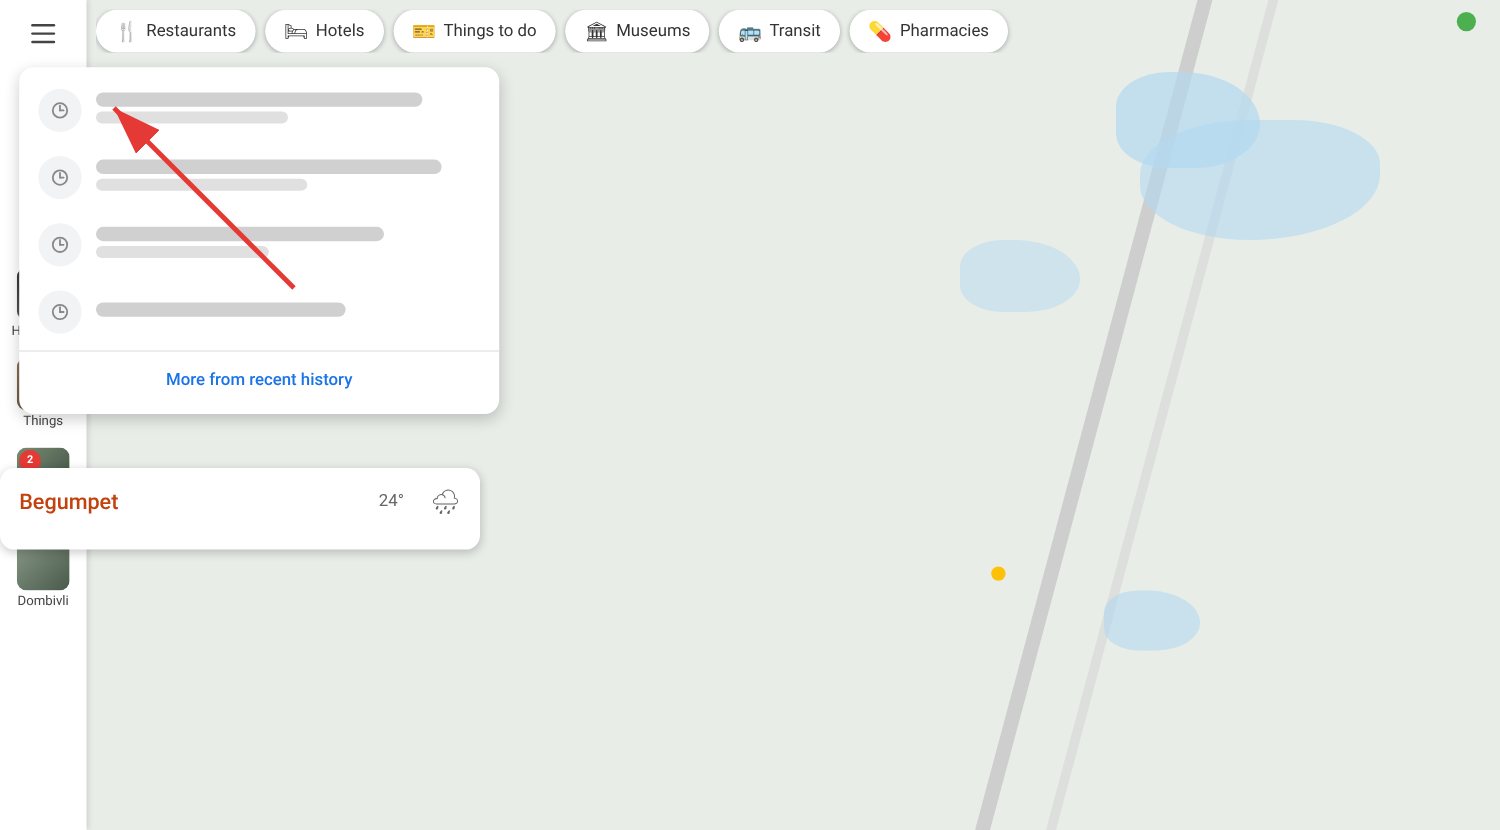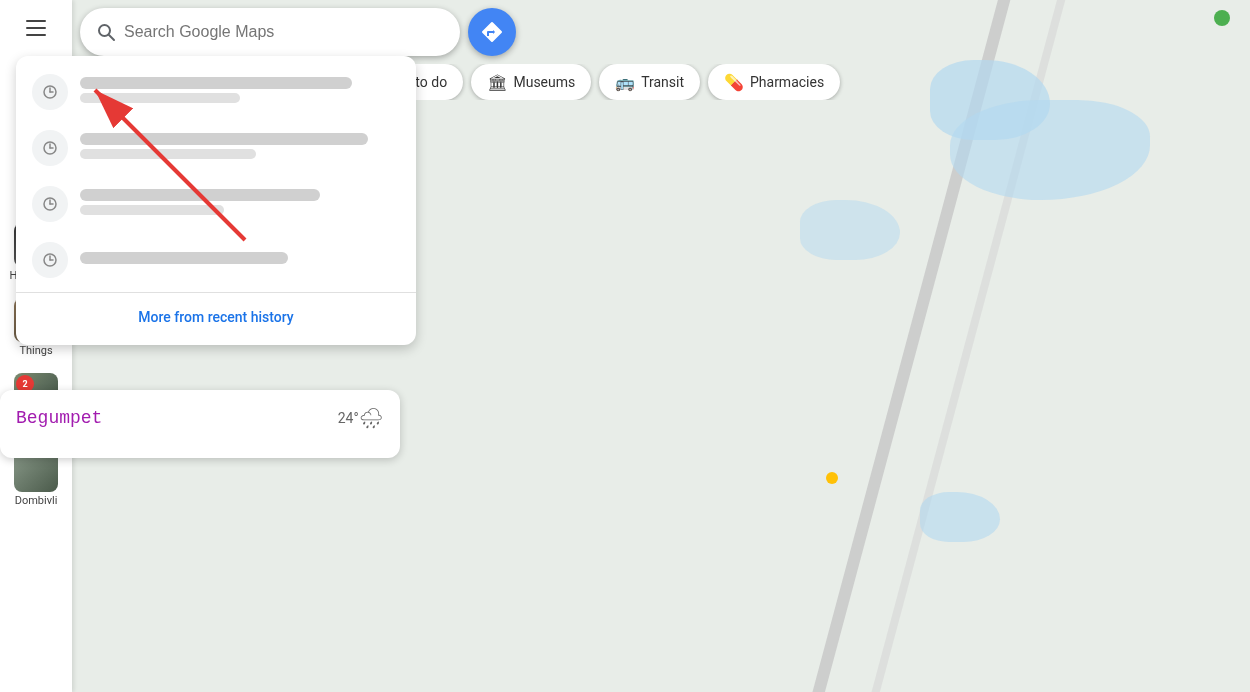--- a/index.html
+++ b/index.html
@@ -326,28 +326,27 @@
     .traffic-header {
       display: flex;
       justify-content: space-between;
       align-items: center;
       margin-bottom: 12px;
     }
 
     .traffic-location {
       font-size: 18px;
       font-weight: 500;
-      color: #a21caf;
-      font-family: Liberation Mono, monospace;
+      color: #c2410c;
     }
 
     .traffic-weather {
       display: flex;
       align-items: center;
-      gap: 0;
+      gap: 22px;
       font-size: 14px;
       color: #666;
     }
 
     .weather-icon {
       font-size: 20px;
     }
 
     .traffic-info-row {
       display: flex;
@@ -534,36 +533,20 @@
   <div class="sidebar-item">
     <div class="place-thumbnail">
       <div class="thumb-dombivli"></div>
     </div>
     <span class="sidebar-label">Dombivli</span>
   </div>
 
 </div>
 
 <div id="top-area">
-  <div id="search-row">
-    <div id="search-box">
-      <svg class="search-icon-svg" width="20" height="20" viewBox="0 0 20 20">
-        <circle cx="8.5" cy="8.5" r="5.5" fill="none" stroke="#5f6368" stroke-width="2"></circle>
-        <line x1="13" y1="13" x2="18" y2="18" stroke="#5f6368" stroke-width="2" stroke-linecap="round"></line>
-      </svg>
-      <input type="text" id="search-input-field" class="search-input-field" placeholder="Search Google Maps" style="">
-    </div>
-
-    <div class="directions-btn">
-      <svg width="24" height="24" viewBox="0 0 24 24">
-        <path d="M21.71 11.29l-9-9a1 1 0 0 0-1.42 0l-9 9a1 1 0 0 0 0 1.42l9 9a1 1 0 0 0 1.42 0l9-9a1 1 0 0 0 0-1.42z" fill="white"></path>
-        <path d="M13 14.07V13h-4v3H7v-4a1 1 0 0 1 1-1h5V9.93L15.07 12z" fill="#4285F4"></path>
-      </svg>
-    </div>
-  </div>
 
   <div id="category-pills">
   <div class="pill">
         <span class="pill-icon">🍴</span>
         <span>Restaurants</span>
       </div>
       <div class="pill">
         <span class="pill-icon">🛏</span>
         <span>Hotels</span>
       </div>

